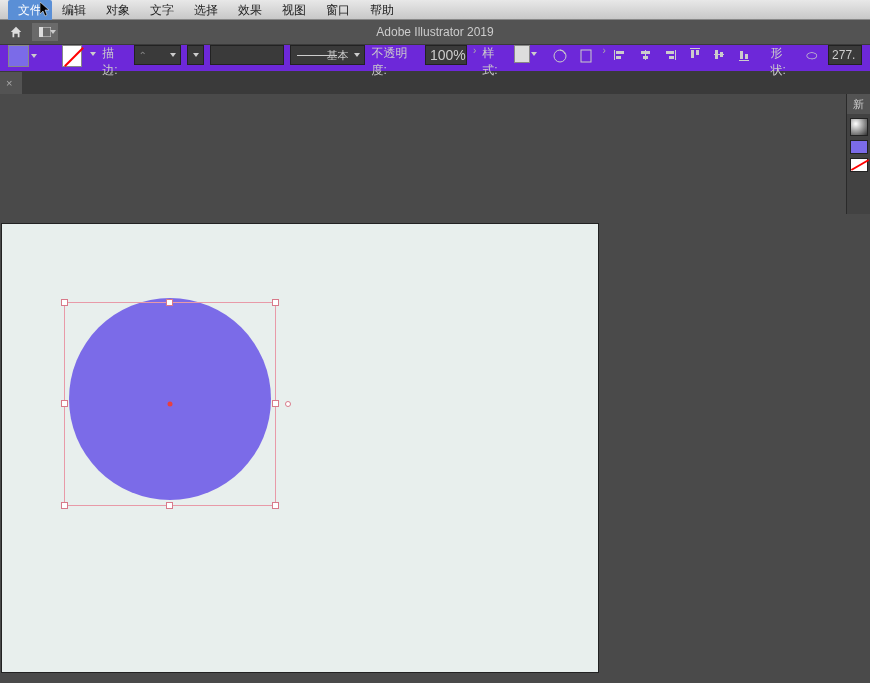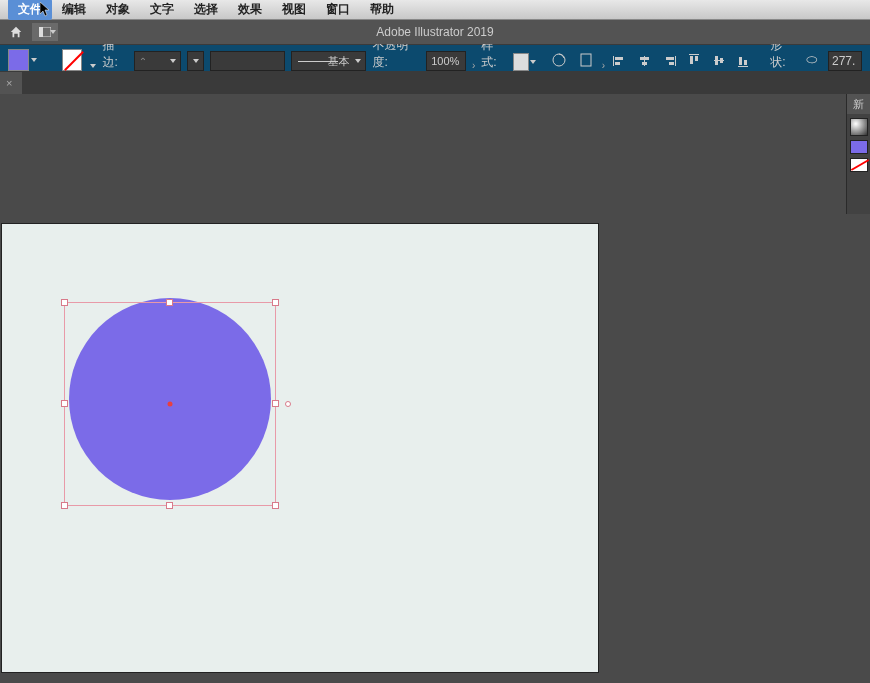--- a/index.html
+++ b/index.html
@@ -1,41 +1,41 @@
 <!DOCTYPE html>
 <html><head>
 <meta charset="utf-8">
 <style>
 * { margin: 0; padding: 0; box-sizing: border-box; font-family: "Microsoft YaHei", Arial, sans-serif; }
 body { width: 870px; height: 683px; background: #4a4a4a; overflow: hidden; position: relative; }
 
-.menubar { height: 20px; background: linear-gradient(to bottom, #e8e8e8, #c8c8c8); display: flex; align-items: center; padding: 0 8px; font-size: 12px; color: #222; border-bottom: 1px solid #888; font-weight: bold; }
+.menubar { height: 20px; background: linear-gradient(to bottom, #e8e8e8, #c8c8c8); display: flex; align-items: flex-start; padding: 0 8px; font-size: 12px; color: #222; border-bottom: 1px solid #888; }
 .menubar .menu-item { padding: 2px 10px; cursor: default; }
 .menubar .menu-item:first-child { background: #5a8fd6; color: #fff; border-radius: 2px; }
 
 .toolbar { height: 24px; background: #535353; display: flex; align-items: center; padding: 0 6px; position: relative; }
 .home-btn { width: 20px; height: 20px; display: flex; align-items: center; justify-content: center; color: #ddd; }
 .layout-btn { width: 26px; height: 18px; background: #6a6a6a; margin-left: 6px; display: flex; align-items: center; justify-content: center; position: relative; }
 .layout-btn::after { content: ""; border-left: 3px solid transparent; border-right: 3px solid transparent; border-top: 4px solid #ccc; position: absolute; right: 2px; }
 .title-text { position: absolute; left: 50%; transform: translateX(-50%); color: #ccc; font-size: 12px; }
 
-.control-bar { height: 28px; background: #0c4a6e; display: flex; align-items: flex-end; padding: 0 8px; gap: 6px; font-size: 12px; color: #ccc; border-top: 1px solid #3a3a3a; border-bottom: 1px solid #3a3a3a; }
+.control-bar { height: 28px; background: #6d28d9; display: flex; align-items: flex-start; padding: 0 8px; gap: 6px; font-size: 12px; color: #ccc; border-top: 1px solid #3a3a3a; border-bottom: 1px solid #3a3a3a; }
 .fill-swatch { width: 22px; height: 22px; background: #7b6be8; border: 1px solid #888; position: relative; }
 .fill-swatch::after { content: ""; position: absolute; right: -9px; top: 8px; border-left: 3px solid transparent; border-right: 3px solid transparent; border-top: 4px solid #ccc; }
 .stroke-swatch { width: 22px; height: 22px; background: #fff; border: 1px solid #888; position: relative; margin-left: 12px; }
 .stroke-swatch::before { content: ""; position: absolute; left: 0; top: 0; right: 0; bottom: 0; border: 4px solid #fff; }
 .stroke-swatch::after { content: ""; position: absolute; left: -2px; top: 10px; width: 26px; height: 2px; background: red; transform: rotate(-45deg); }
 .stroke-drop::after { content: ""; display: inline-block; border-left: 3px solid transparent; border-right: 3px solid transparent; border-top: 4px solid #ccc; margin-left: 2px; }
 .dropdown { height: 20px; background: #3a3a3a; border: 1px solid #222; display: flex; align-items: center; padding: 0 4px; position: relative; }
 .dropdown::after { content: ""; position: absolute; right: 4px; border-left: 3px solid transparent; border-right: 3px solid transparent; border-top: 4px solid #ccc; }
 .profile-box { width: 80px; height: 20px; background: #3a3a3a; border: 1px solid #222; }
 .preset-box { width: 80px; height: 20px; background: #3a3a3a; border: 1px solid #222; display: flex; align-items: center; justify-content: flex-end; padding-right: 16px; font-size: 11px; position: relative; }
 .preset-box::before { content: ""; position: absolute; left: 6px; top: 9px; width: 40px; height: 1px; background: #ccc; }
 .preset-box::after { content: ""; position: absolute; right: 4px; border-left: 3px solid transparent; border-right: 3px solid transparent; border-top: 4px solid #ccc; }
-.opacity-input { width: 42px; height: 20px; background: #3a3a3a; border: 1px solid #222; color: #ccc; font-size: 11px; padding: 0 4px; display: flex; align-items: center; }
+.opacity-input { width: 42px; height: 20px; background: #3a3a3a; border: 1px solid #222; color: #ccc; font-size: 14px; padding: 0 4px; display: flex; align-items: center; }
 .chevron-right { color: #aaa; font-size: 10px; }
 .style-swatch { width: 18px; height: 18px; background: #ddd; border: 1px solid #888; position: relative; }
 .style-swatch::after { content: ""; position: absolute; right: -8px; top: 6px; border-left: 3px solid transparent; border-right: 3px solid transparent; border-top: 4px solid #ccc; }
 .icon-btn { width: 22px; height: 22px; display: flex; align-items: center; justify-content: center; color: #ccc; font-size: 13px; }
 .align-btn { width: 20px; height: 20px; display: flex; align-items: center; justify-content: center; }
 .align-btn svg { width: 14px; height: 14px; }
 .shape-input { width: 36px; height: 20px; background: #3a3a3a; border: 1px solid #222; color: #ccc; font-size: 12px; padding: 0 3px; display: flex; align-items: center; }
 
 .tab-bar { height: 22px; background: #3a3a3a; display: flex; align-items: center; }
 .doc-tab { height: 22px; background: #535353; display: flex; align-items: center; padding: 0 10px 0 6px; font-size: 11px; color: #ddd; gap: 6px; }

